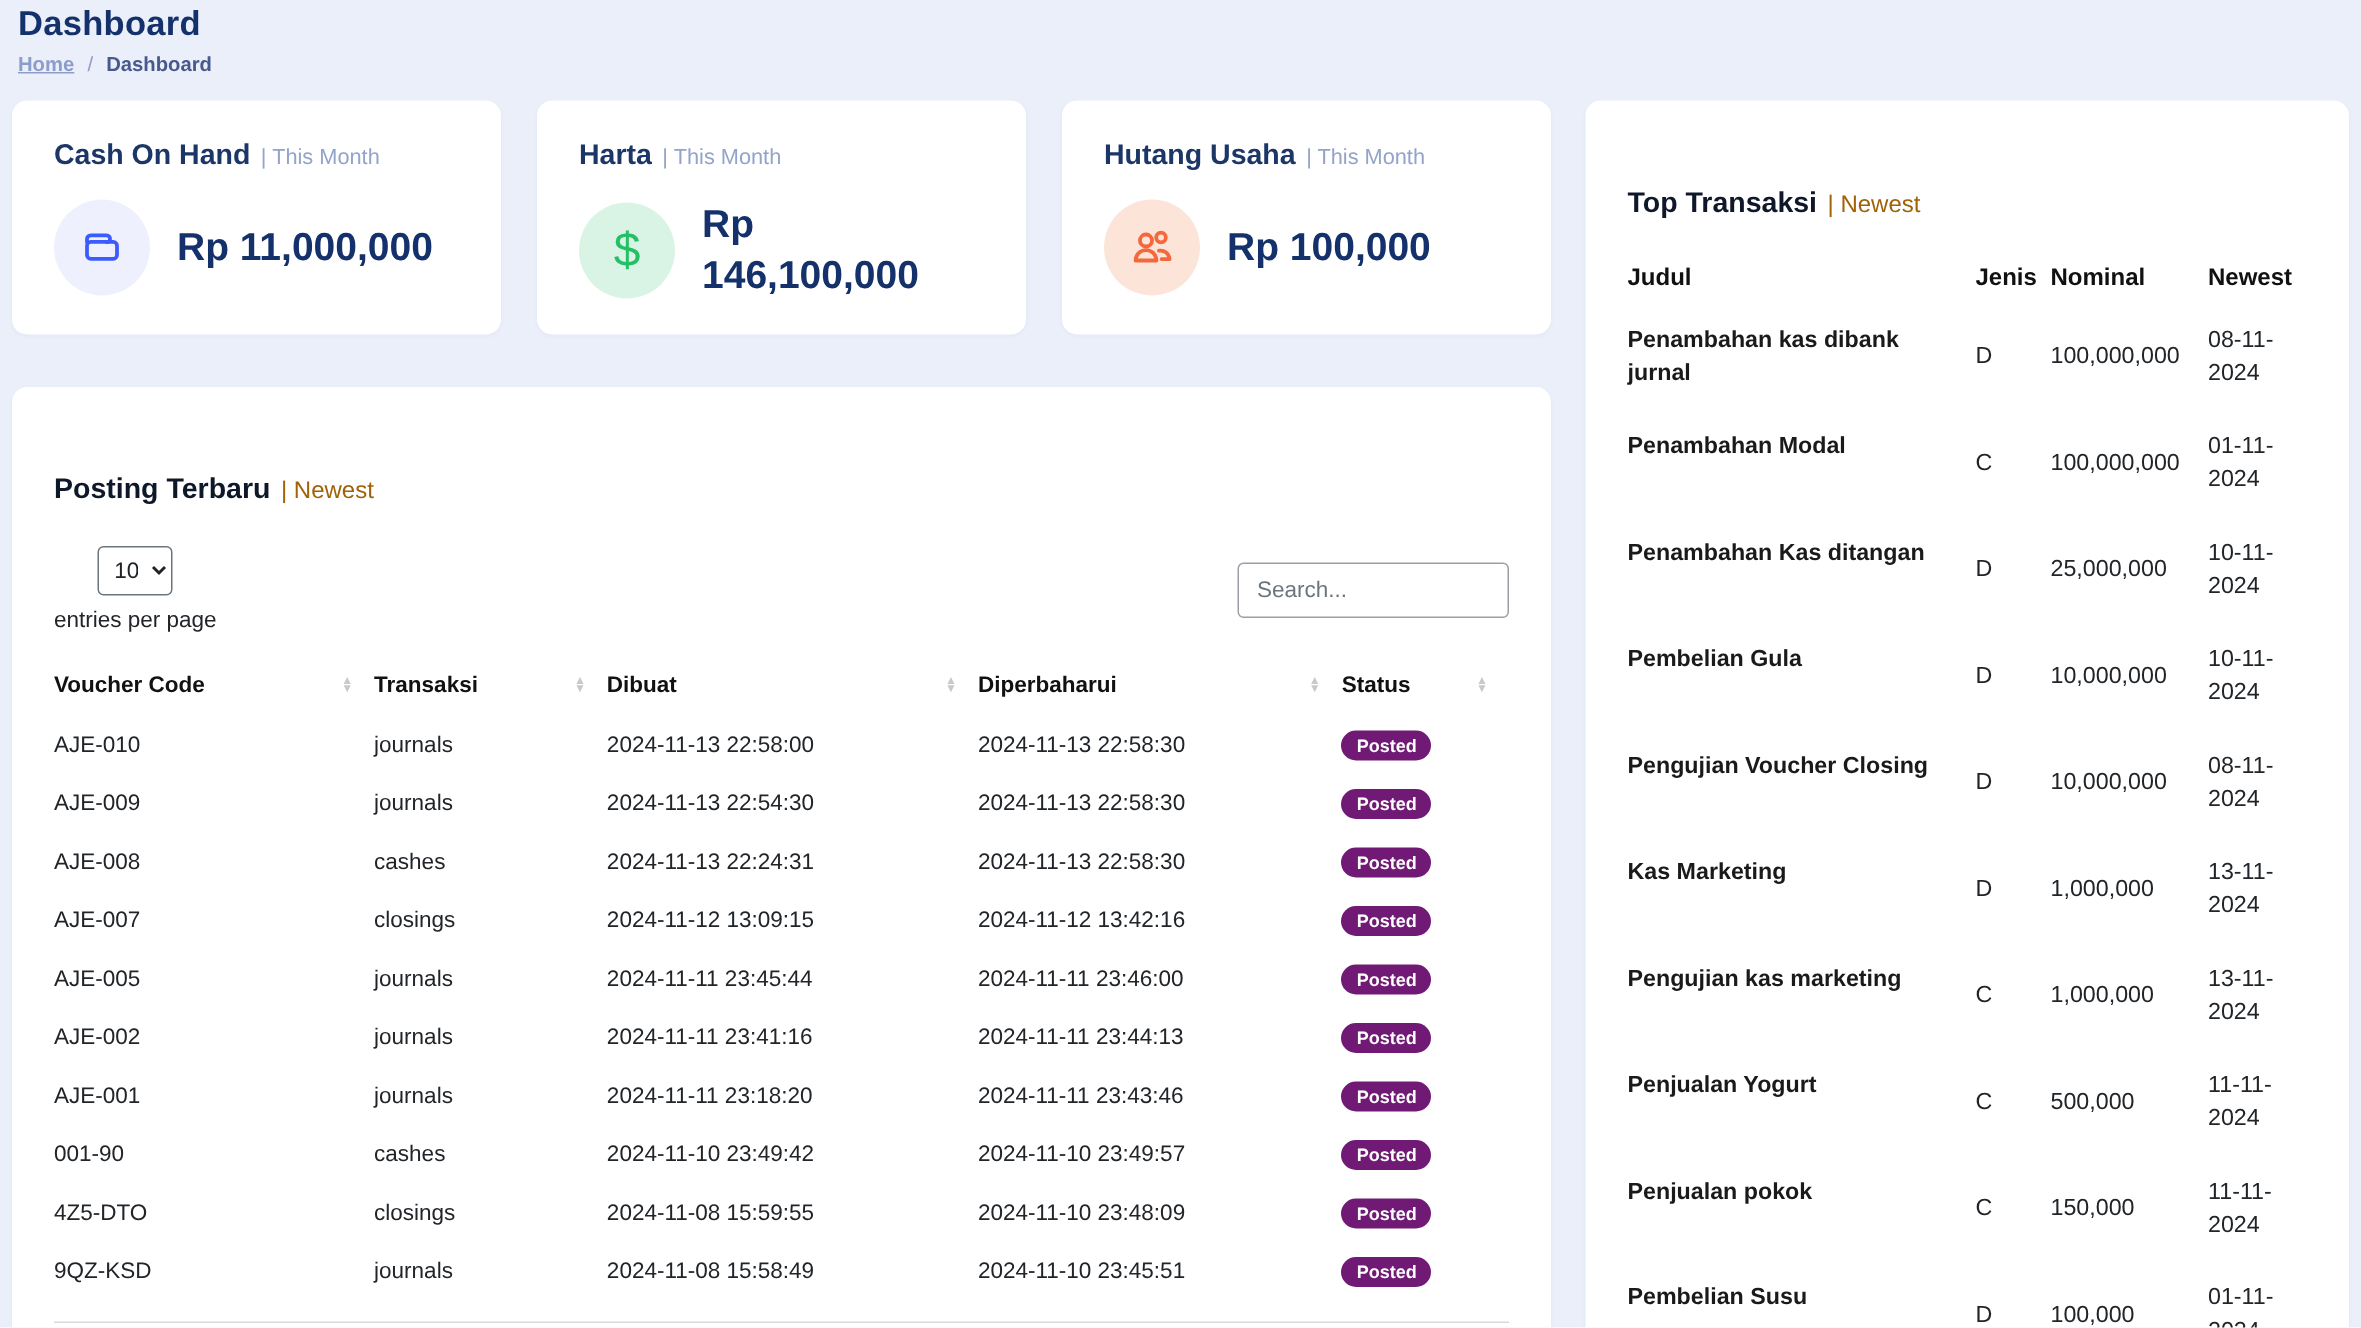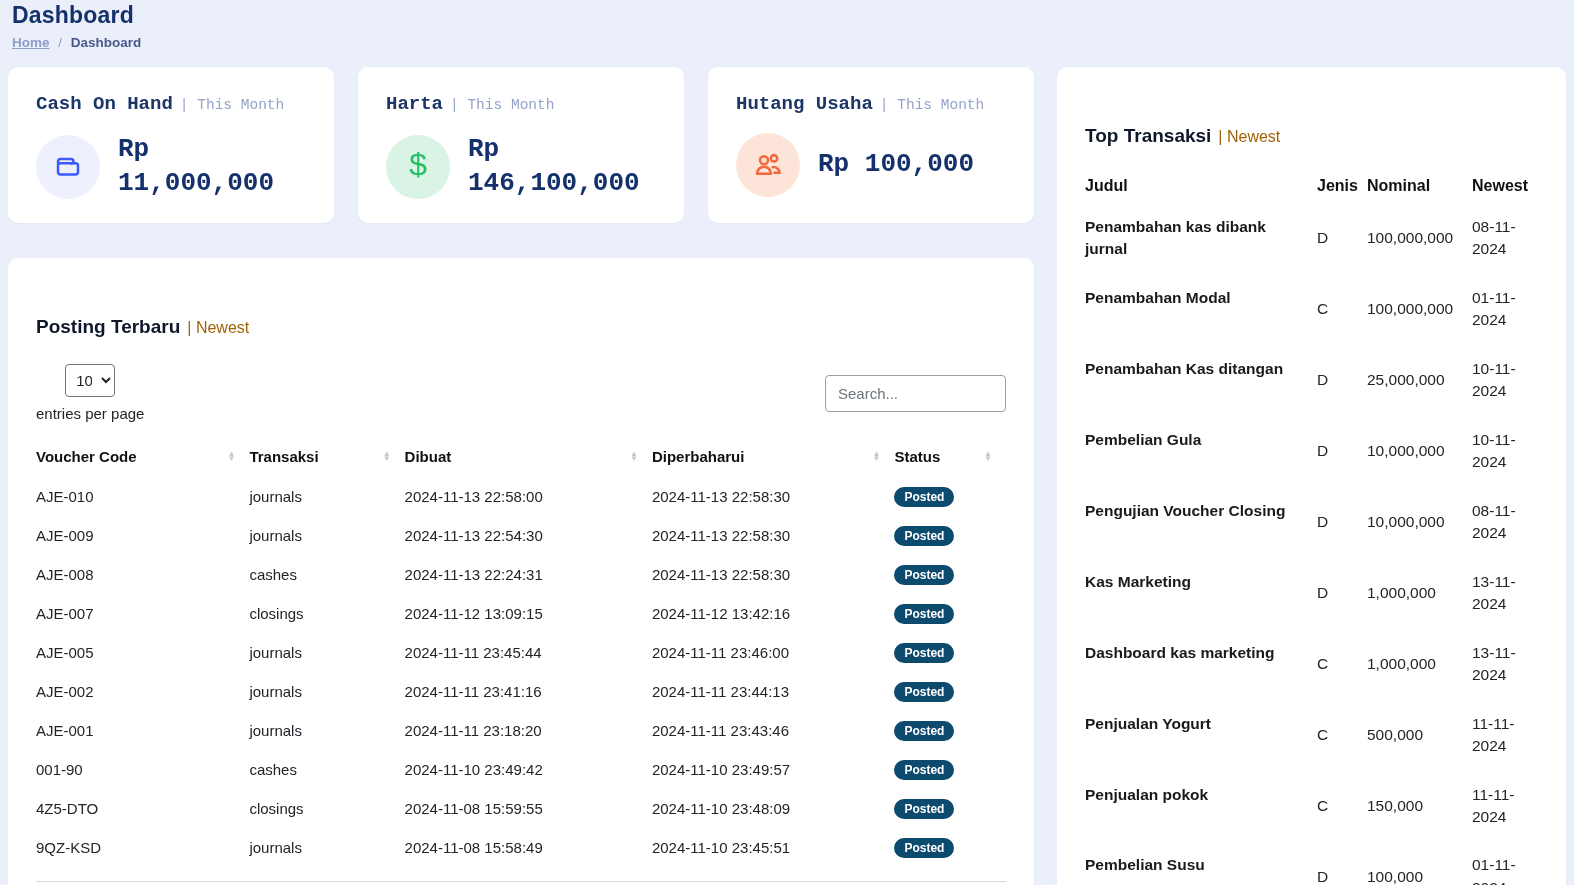--- a/index.html
+++ b/index.html
@@ -25,21 +25,21 @@
   .left-col { width: 1026px; flex: none; }
   .right-col { width: 509px; flex: none; }
 
   .panel, .card {
     background: #ffffff;
     border-radius: 10px;
     box-shadow: 0 1px 3px rgba(30,60,120,.04);
   }
 
   
-  .cards-row { display: flex; gap: 24px; font-family: Liberation Mono, monospace; }
+  .cards-row { display: flex; gap: 24px; }
   .card { width: 326px; height: 156px; padding: 26px 28px; }
   .card-title-row { display: flex; align-items: baseline; gap: 7px; white-space: nowrap; }
   .card-title { font-size: 19px; font-weight: 700; color: #1c3667; }
   .card-sub { font-size: 14.5px; font-weight: 500; color: #93a3c9; }
   .card-body { display: flex; align-items: center; gap: 18px; margin-top: 18px; }
   .icon-circle {
     width: 64px; height: 64px; border-radius: 50%;
     display: flex; align-items: center; justify-content: center; flex: none;
   }
   .card-amount { font-size: 26px; font-weight: 700; color: #15316b; line-height: 1.3; }
@@ -73,21 +73,21 @@
     font-size: 15px; font-weight: 700; color: #111;
     text-align: left; padding: 12px 4px 12px 0; vertical-align: middle;
   }
   table.posting th .th-inner { display: flex; align-items: center; justify-content: space-between; padding-right: 10px; }
   .sort-icons { display: inline-flex; flex-direction: column; line-height: .62; color: #c9c9c9; font-size: 8px; }
   table.posting td { font-size: 15px; color: #212529; padding: 9.5px 4px 9.5px 0; vertical-align: middle; }
   col.c-code { width: 22%; } col.c-type { width: 16%; } col.c-created { width: 25.5%; }
   col.c-updated { width: 25%; } col.c-status { width: 11.5%; }
 
   .badge-posted {
-    display: inline-block; background: #0c4a6e; color: #fff;
+    display: inline-block; background: #701a75; color: #fff;
     font-size: 12px; font-weight: 700; border-radius: 10px;
     padding: 4px 10px 4px 10px; line-height: 1;
   }
   .table-divider { border: none; border-top: 1px solid #d7dadd; margin: 14px 0 0 0; }
   .table-footer { font-size: 15px; color: #212529; margin-top: 20px; margin-left: 26px; }
 
   
   .top-panel { padding: 26px 28px; min-height: 804px; }
   table.toptx { width: 100%; border-collapse: collapse; margin-top: 22px; }
   table.toptx th {
@@ -414,21 +414,21 @@
               </tr>
 
               <tr>
                 <td class="judul">Kas Marketing</td>
                 <td>D</td>
                 <td>1,000,000</td>
                 <td class="tanggal">13-11-2024</td>
               </tr>
 
               <tr>
-                <td class="judul">Dashboard kas marketing</td>
+                <td class="judul">Pengujian kas marketing</td>
                 <td>C</td>
                 <td>1,000,000</td>
                 <td class="tanggal">13-11-2024</td>
               </tr>
 
               <tr>
                 <td class="judul">Penjualan Yogurt</td>
                 <td>C</td>
                 <td>500,000</td>
                 <td class="tanggal">11-11-2024</td>

